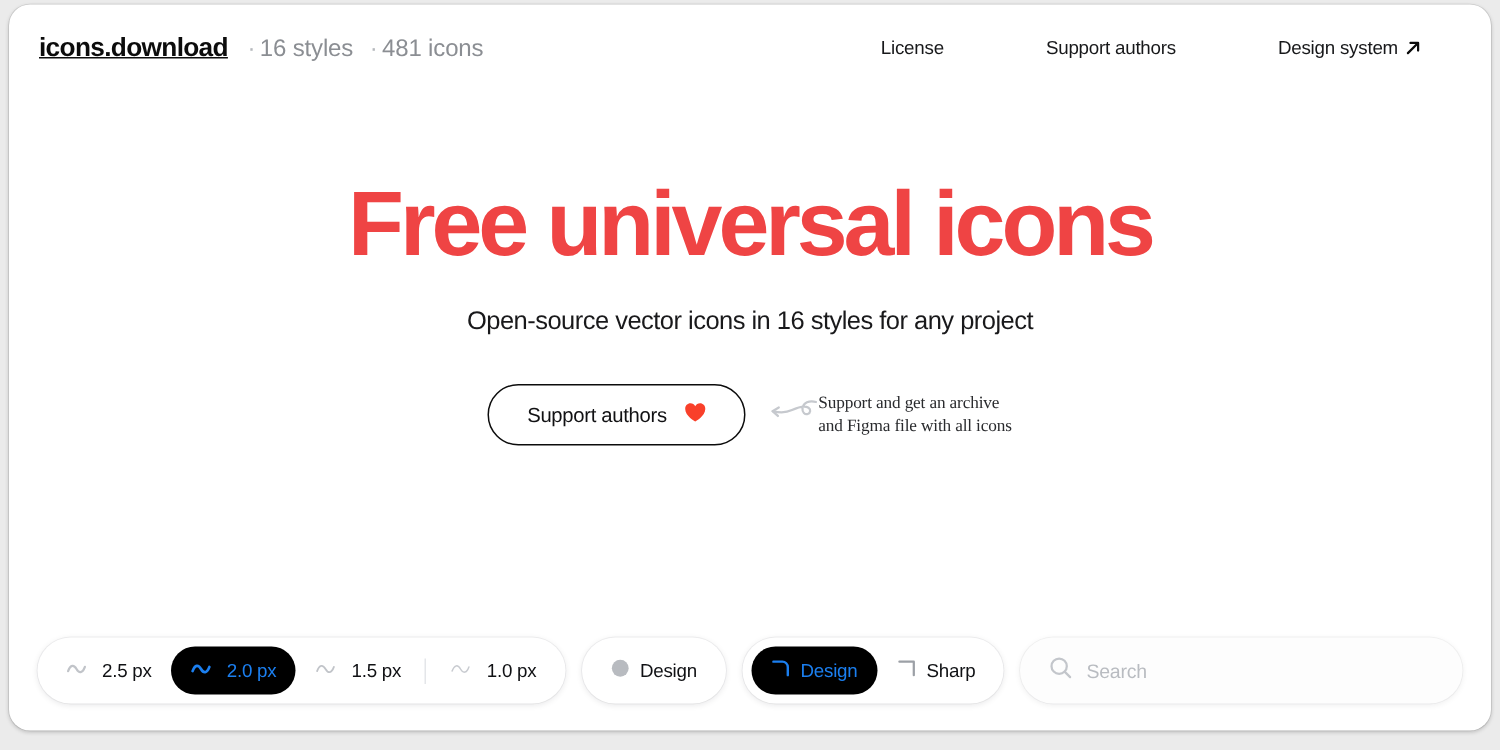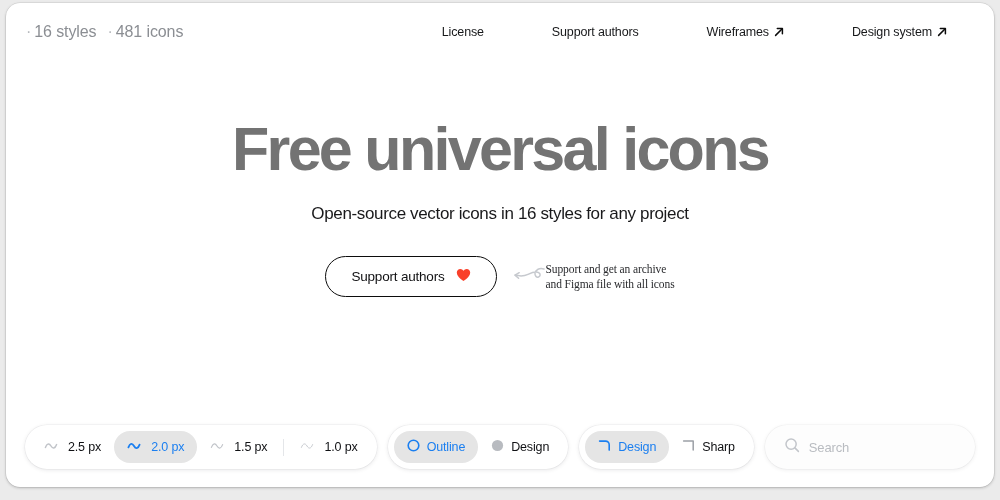--- a/index.html
+++ b/index.html
@@ -104,21 +104,21 @@
     left: 0;
     top: 116px;
     width: 100%;
     text-align: center;
   }
 
   .hero-title {
     font-size: 61px;
     font-weight: bold;
     letter-spacing: -2.7px;
-    color: #737373;
+    color: #ef4444;
     line-height: 1.0;
   }
 
   .hero-subtitle {
     margin-top: 24px;
     font-size: 17px;
     color: #19191b;
     letter-spacing: -0.35px;
   }
 
@@ -206,21 +206,21 @@
     border: none;
     cursor: pointer;
     font-family: inherit;
     font-size: 12.5px;
     color: #101114;
     white-space: nowrap;
     letter-spacing: -0.15px;
   }
 
   .seg.selected {
-    background: #e5e5e5;
+    background: #000000;
     color: #1b7ff0;
   }
 
   .seg .seg-ico { display: block; flex: none; }
 
   .seg-divider {
     width: 1px;
     height: 17px;
     background: #e4e6e9;
     margin: 0 3px;
@@ -257,46 +257,38 @@
   .search-input::placeholder { color: #b9bcc1; }
 </style>
 </head>
 <body>
 
 <div class="page-card">
 
   <header class="site-header">
 
     <div class="brand-block">
+      <a class="brand-logo" href="#">icons.download</a>
 
       <div class="brand-meta">
         <span class="meta-item"><span class="meta-dot">·</span><span>16 styles</span></span>
         <span class="meta-item"><span class="meta-dot">·</span><span>481 icons</span></span>
       </div>
     </div>
 
     <nav class="main-nav">
 
       <a class="nav-link" href="#">
         <span>License</span>
       </a>
 
       <a class="nav-link" href="#">
         <span>Support authors</span>
       </a>
 
-      <a class="nav-link" href="#">
-        <span>Wireframes</span>
-        <span class="ext-arrow">
-          <svg width="10" height="10" viewBox="0 0 10 10" fill="none">
-            <path d="M1.6 8.4 L8.2 1.8" stroke="#0c0c0c" stroke-width="1.5" stroke-linecap="round"></path>
-            <path d="M3.3 1.6 H8.4 V6.7" stroke="#0c0c0c" stroke-width="1.5" stroke-linecap="round" stroke-linejoin="round"></path>
-          </svg>
-        </span>
-      </a>
 
       <a class="nav-link" href="#">
         <span>Design system</span>
         <span class="ext-arrow">
           <svg width="10" height="10" viewBox="0 0 10 10" fill="none">
             <path d="M1.6 8.4 L8.2 1.8" stroke="#0c0c0c" stroke-width="1.5" stroke-linecap="round"></path>
             <path d="M3.3 1.6 H8.4 V6.7" stroke="#0c0c0c" stroke-width="1.5" stroke-linecap="round" stroke-linejoin="round"></path>
           </svg>
         </span>
       </a>
@@ -377,28 +369,20 @@
             <path d="M1.4 7.4 C3.0 3.0 5.3 3.0 7.0 6.0 C8.7 9.0 11.0 9.0 12.6 4.6" stroke="#c8cbd0" stroke-width="1" stroke-linecap="round" fill="none"></path>
           </svg>
         </span>
         <span>1.0 px</span>
       </button>
 
     </div>
 
     <div class="pill-group">
 
-      <button class="seg selected">
-        <span class="seg-ico">
-          <svg width="13" height="13" viewBox="0 0 13 13" fill="none">
-            <circle cx="6.5" cy="6.5" r="5.3" stroke="#1b7ff0" stroke-width="1.6" fill="none"></circle>
-          </svg>
-        </span>
-        <span>Outline</span>
-      </button>
 
       <button class="seg">
         <span class="seg-ico">
           <svg width="13" height="13" viewBox="0 0 13 13" fill="none">
             <circle cx="6.5" cy="6.5" r="5.6" fill="#b8bbc0"></circle>
           </svg>
         </span>
         <span>Design</span>
       </button>
 

